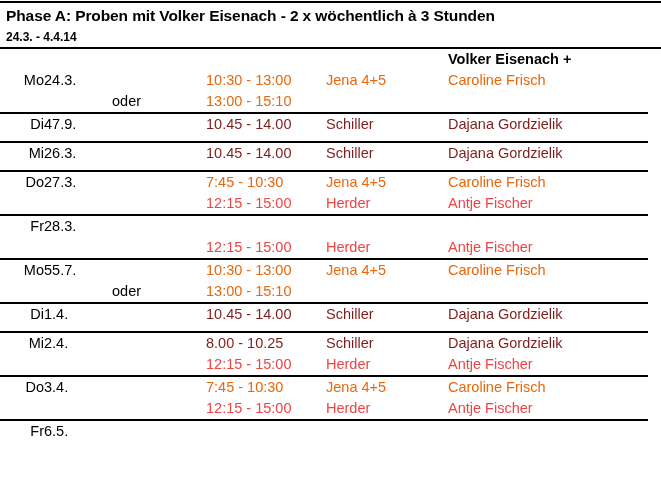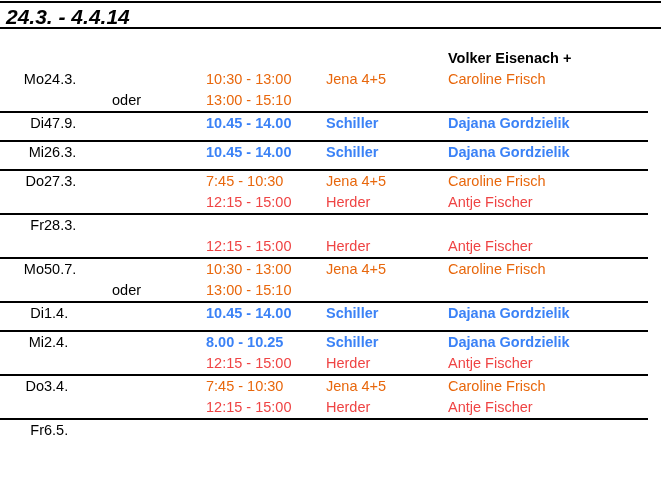--- a/index.html
+++ b/index.html
@@ -24,79 +24,78 @@
     padding: 3px 6px 0 6px;
   }
   .title-line1 {
     font-size: 15.5px;
     font-weight: bold;
     letter-spacing: -0.1px;
     line-height: 20px;
     white-space: nowrap;
   }
   .title-line2 {
-    font-size: 21px;
+    font-size: 12px;
     font-weight: bold;
     line-height: 20px;
     padding-top: 1px;
-    font-style: italic;
   }
   .rule {
     height: 2px;
     background: #000000;
     margin: 0;
   }
   .rule-top {
     margin-top: 1px;
   }
   table.sched {
     border-collapse: collapse;
     width: 548px;
     table-layout: fixed;
     font-size: 14.5px;
-    margin-top: 19px;
   }
   table.sched td {
     padding: 0;
     vertical-align: top;
     line-height: 21px;
     white-space: nowrap;
   }
   .c-day   { width: 44px;  padding-left: 8px !important; text-align: right; }
   .c-date  { width: 68px; }
   .c-oder  { width: 94px;  text-align: left; }
   .c-time  { width: 114px; text-align: left; }
   .c-room  { width: 128px; padding-left: 6px !important; }
   .c-name  { width: 200px; }
 
   .row-sep td {
     border-top: 2px solid #000000;
   }
   .orange { color: #E8670C; }
-  .green  { color: #3b82f6; font-weight: bold; }
+  .green  { color: #7f1d1d; }
   .blue   { color: #ef4444; }
 
   .header-name {
     font-weight: bold;
     font-size: 14.5px;
     line-height: 20px;
   }
   .hdr-row td {
     padding-top: 2px;
   }
   .spacer-row td { height: 6px; }
 </style>
 </head>
 <body>
 
 <div class="page">
 
   <div class="rule rule-top"></div>
 
   <div class="title-block">
+    <div class="title-line1">Phase A: Proben mit Volker Eisenach - 2 x wöchentlich à 3 Stunden</div>
     <div class="title-line2">24.3. - 4.4.14</div>
   </div>
 
   <div class="rule"></div>
 
   <table class="sched">
     <colgroup>
       <col class="c-day">
         <col class="c-date">
         <col class="c-oder">
@@ -194,21 +193,21 @@
         <td class="c-day"></td>
         <td class="c-date"></td>
         <td class="c-oder"></td>
         <td class="c-time blue">12:15 - 15:00</td>
         <td class="c-room blue">Herder</td>
         <td class="c-name blue">Antje Fischer</td>
       </tr>
 
       <tr class="row-sep">
         <td class="c-day">Mo</td>
-        <td class="c-date">50.7.</td>
+        <td class="c-date">55.7.</td>
         <td class="c-oder"></td>
         <td class="c-time orange">10:30 - 13:00</td>
         <td class="c-room orange">Jena 4+5</td>
         <td class="c-name orange">Caroline Frisch</td>
       </tr>
       <tr>
         <td class="c-day"></td>
         <td class="c-date"></td>
         <td class="c-oder">oder</td>
         <td class="c-time orange">13:00 - 15:10</td>

